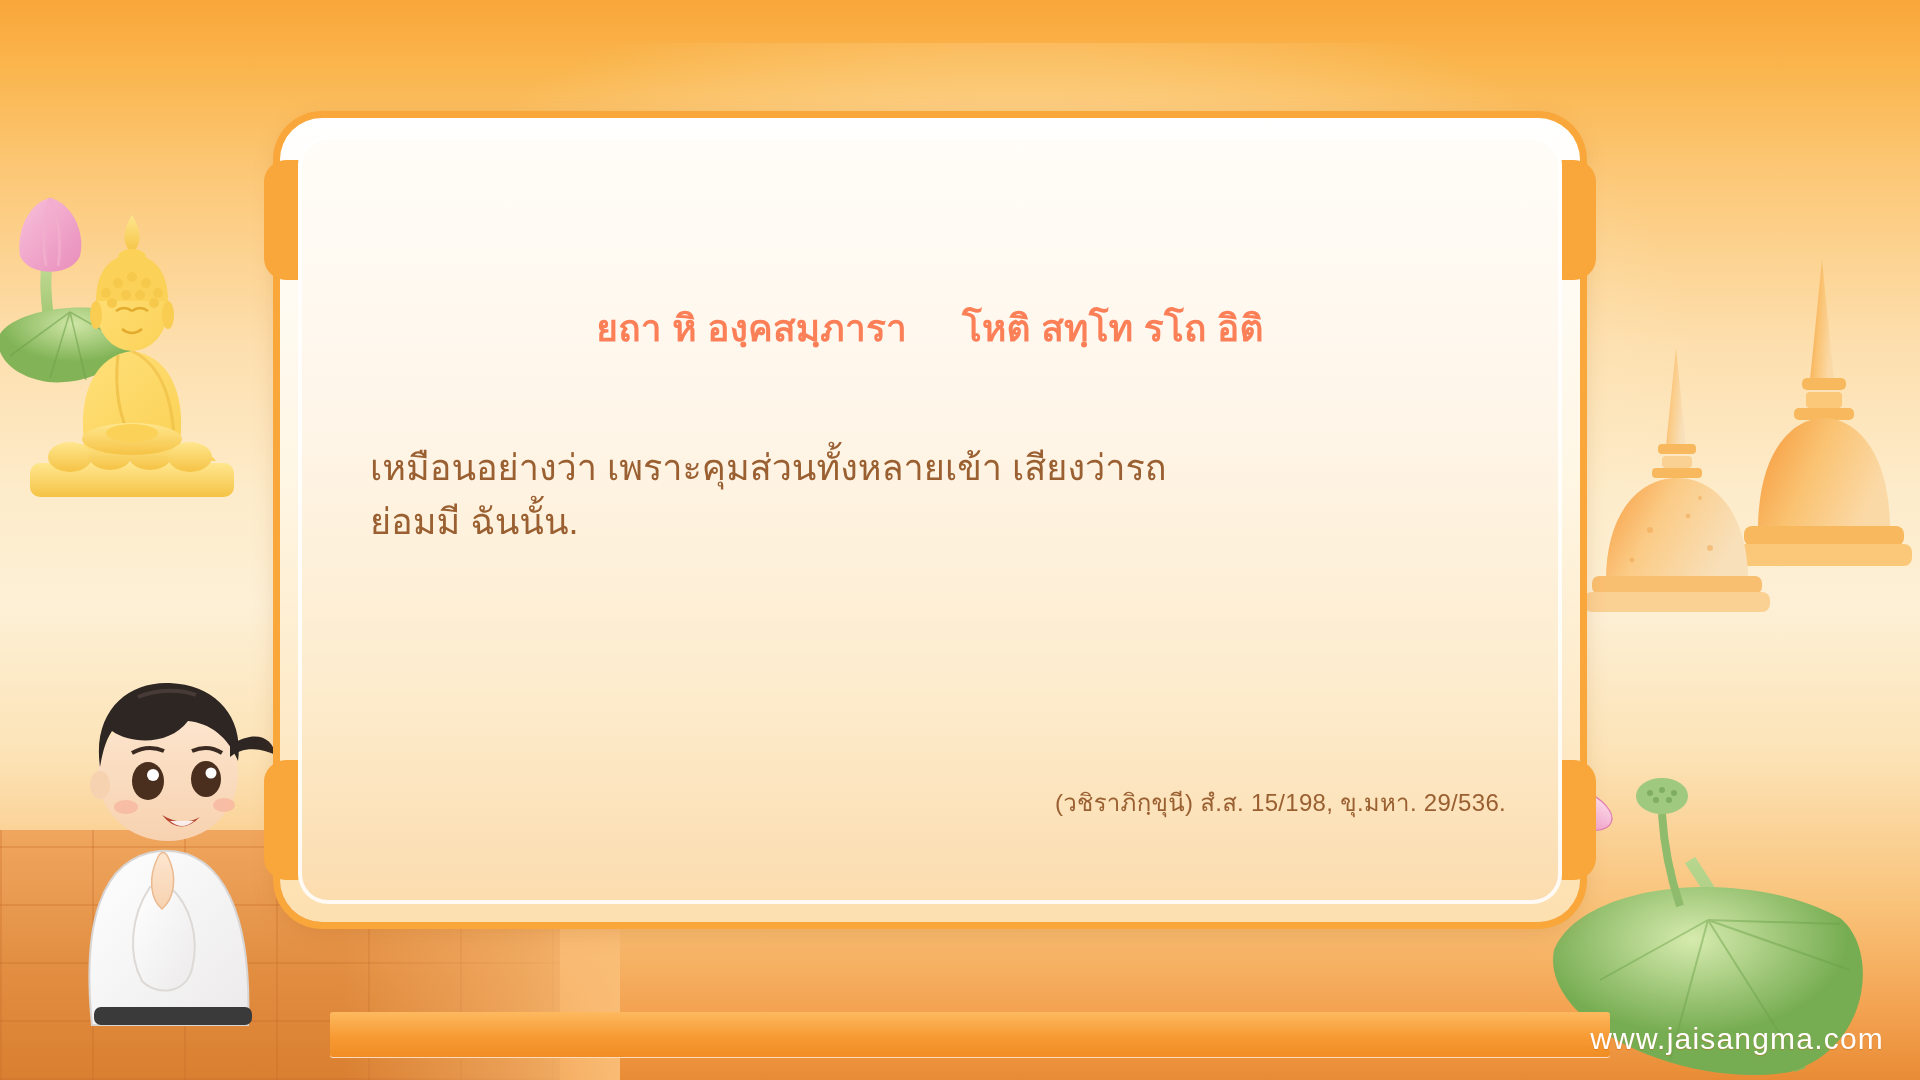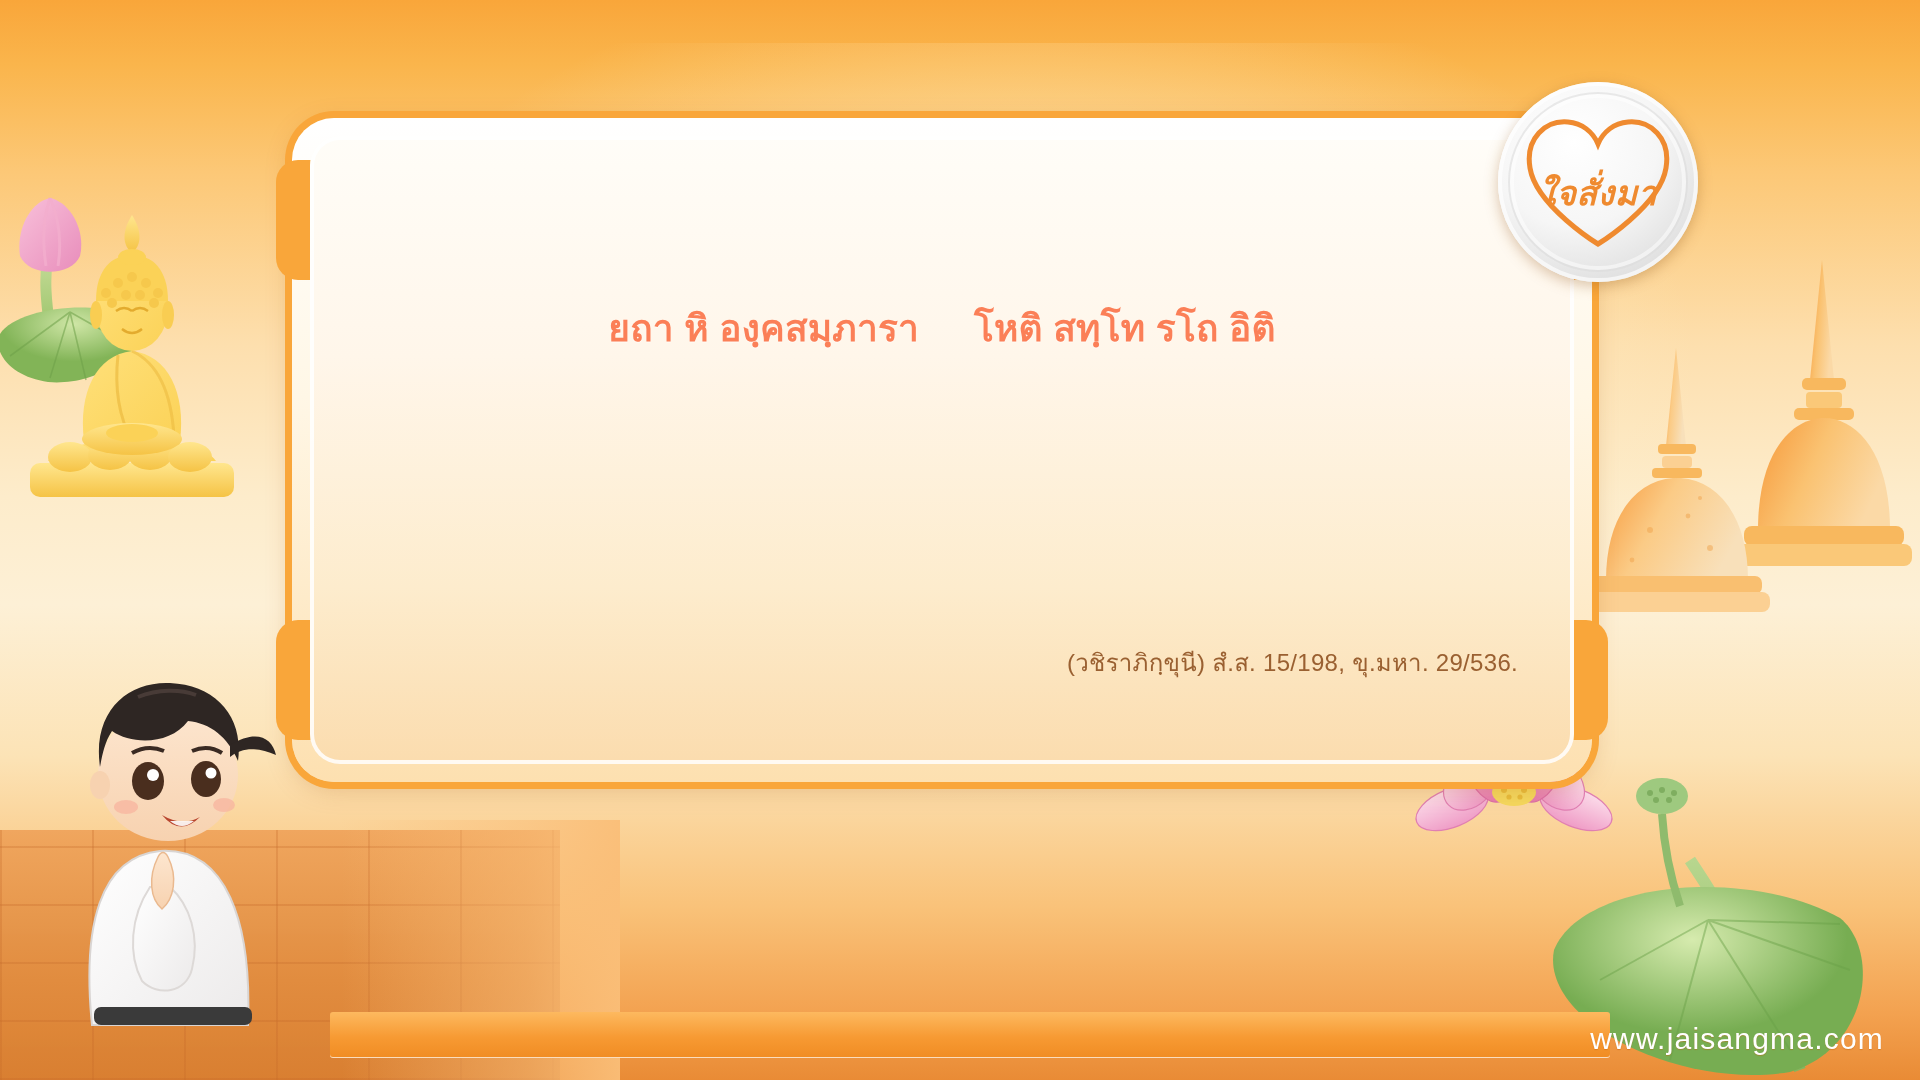--- a/index.html
+++ b/index.html
@@ -54,25 +54,24 @@
   .pad-left{ position:absolute; left:-10px; top:290px; width:160px; height:110px; }
 
   .pagoda-wrap{ position:absolute; right:0; top:230px; width:420px; height:420px; }
   .lotus-right{ position:absolute; right:210px; bottom:150px; width:300px; height:230px; }
   .pad-right{ position:absolute; right:0px; bottom:0px; width:380px; height:280px; }
   .boy{ position:absolute; left:20px; bottom:35px; width:300px; height:420px; }
 
   
   .card-outer{
     position:absolute;
-    left:280px; top:118px; width:1300px; height:664px;
+    left:280px; top:118px; width:1300px; height:804px;
     border-radius:42px;
     background:linear-gradient(180deg,#ffffff 0%,#fff7e6 42%,#fde0b0 100%);
     box-shadow:0 0 0 7px #f9a63a, 0 6px 26px rgba(170,90,20,.28);
-    margin-left:12px;
   }
   .card-inner{
     position:absolute; inset:18px;
     border-radius:30px;
     background:linear-gradient(180deg,#fffdf8 0%,#fff6ea 35%,#fdeccd 72%,#fbdcae 100%);
     box-shadow:inset 0 0 0 4px rgba(255,255,255,.85);
     overflow:hidden;
   }
 
   
@@ -418,29 +417,25 @@
 
       <div class="verse">
         <div>
           <span class="seg">ยถา หิ องฺคสมฺภารา</span>
           <span class="gap"></span>
           <span class="seg">โหติ สทฺโท รโถ อิติ</span>
         </div>
       </div>
 
       <div class="translation">
+        <div>เหมือนอย่างว่า เพราะคุมส่วนทั้งหลายเข้า เสียงว่ารถ</div>
+        <div>ย่อมมี ฉันนั้น.</div>
       </div>
 
       <div class="citation">(วชิราภิกฺขุนี) สํ.ส. 15/198, ขุ.มหา. 29/536.</div>
     </div>
   </div>
 
   <div class="url-bar"></div>
   <div class="url-text">www.jaisangma.com</div>
 
-  <div class="badge">
-    <svg class="badge-heart" viewBox="0 0 200 200">
-      <path d="M100 162 C100 162 38 124 32 86 C27 56 48 38 70 40 C84 41 95 50 100 62 C105 50 116 41 130 40 C152 38 173 56 168 86 C162 124 100 162 100 162 Z" fill="none" stroke="#ef8a2f" stroke-width="5" stroke-linecap="round"></path>
-    </svg>
-    <div class="badge-text">ใจสั่งมา</div>
-  </div>
 
 </div>
 
 </body></html>

